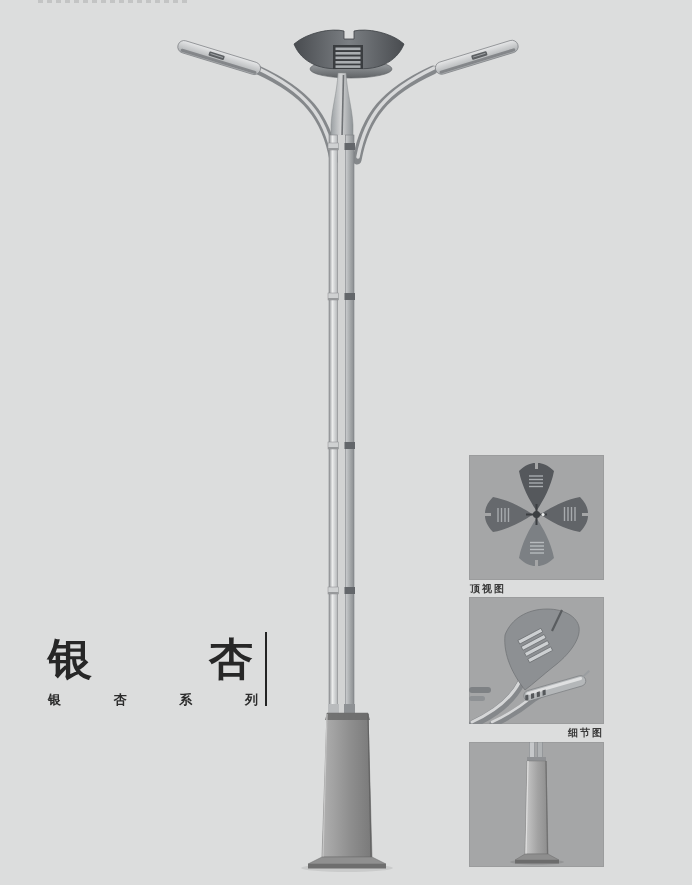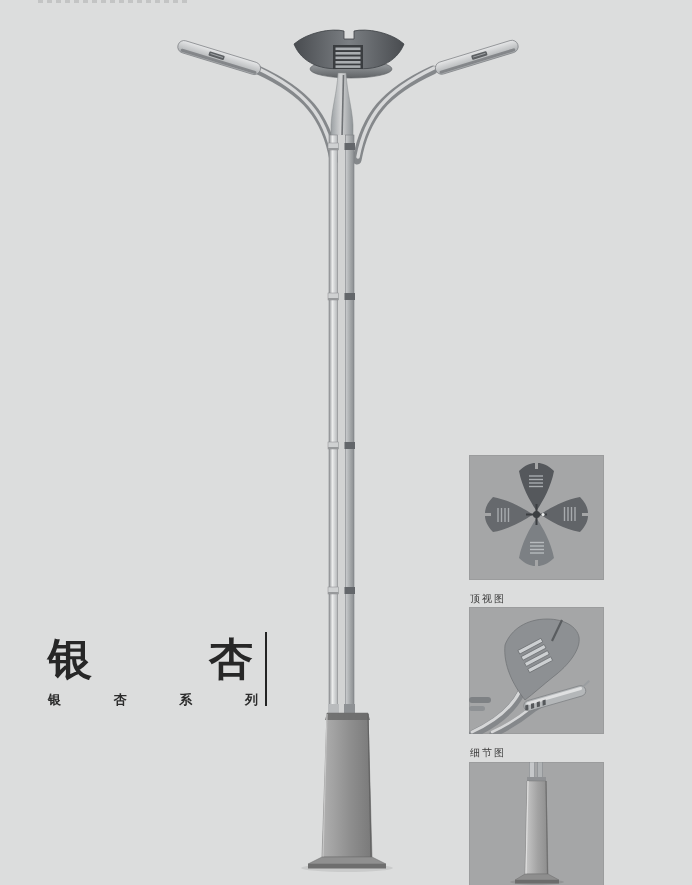--- a/index.html
+++ b/index.html
@@ -36,25 +36,25 @@
   .detail-column{position:absolute;left:469px;top:455px;width:135px;}
   .detail-panel{
     width:135px;background:#a5a6a7;
     box-shadow:inset 0 0 0 1px #9b9c9d;
     display:block;
   }
   .panel-1{height:125px;}
   .panel-2{height:127px;}
   .panel-3{height:125px;}
   .panel-caption{
-    height:12px;margin:13px 0 2px 1px;
-    font-size:10px;letter-spacing:2px;color:#3a3a3a;font-weight:400;
+    height:12px;margin:3px 0 2px 1px;
+    font-size:10px;letter-spacing:2px;color:#3a3a3a;font-weight:700;
     line-height:12px;
   }
-  .panel-caption-2{margin-bottom:3px;}
+  .panel-caption-2{margin-bottom:3px;text-align:right;}
 </style>
 </head>
 <body>
 
 <div class="page">
 
   <div class="clipped-top-text"></div>
 
   <svg class="lamp-svg" width="692" height="885" viewBox="0 0 692 885">
     <defs>

